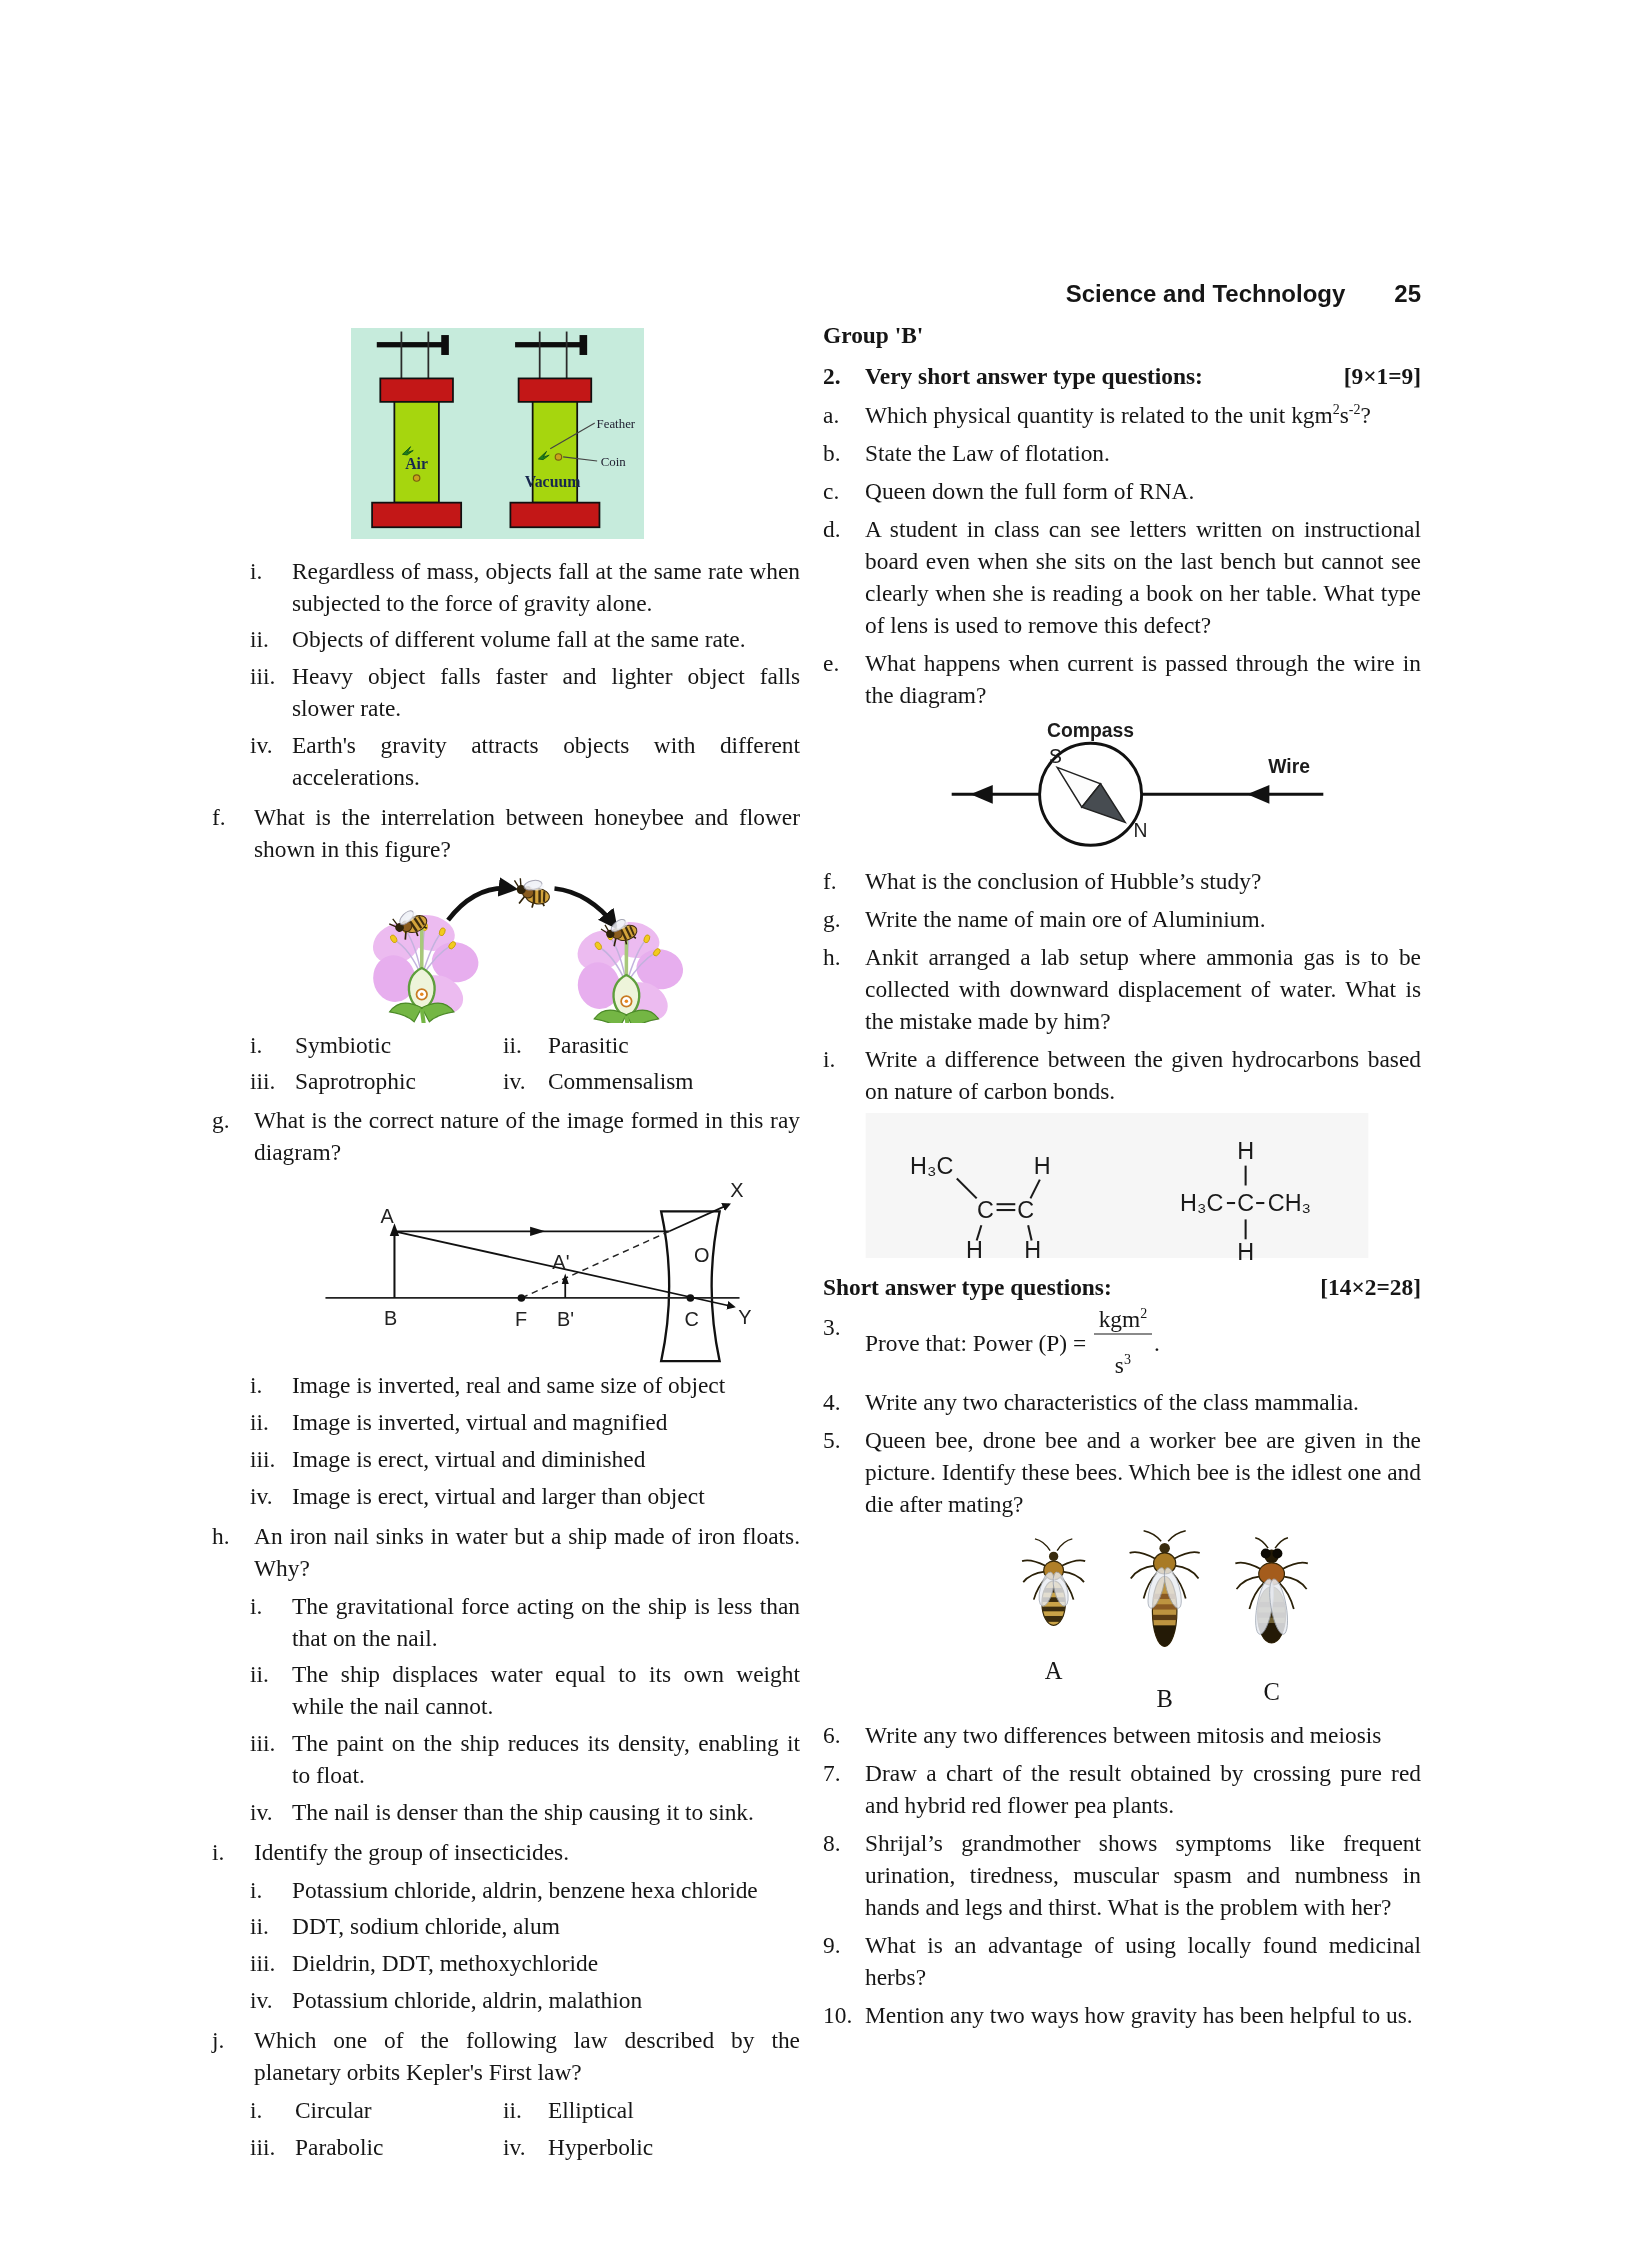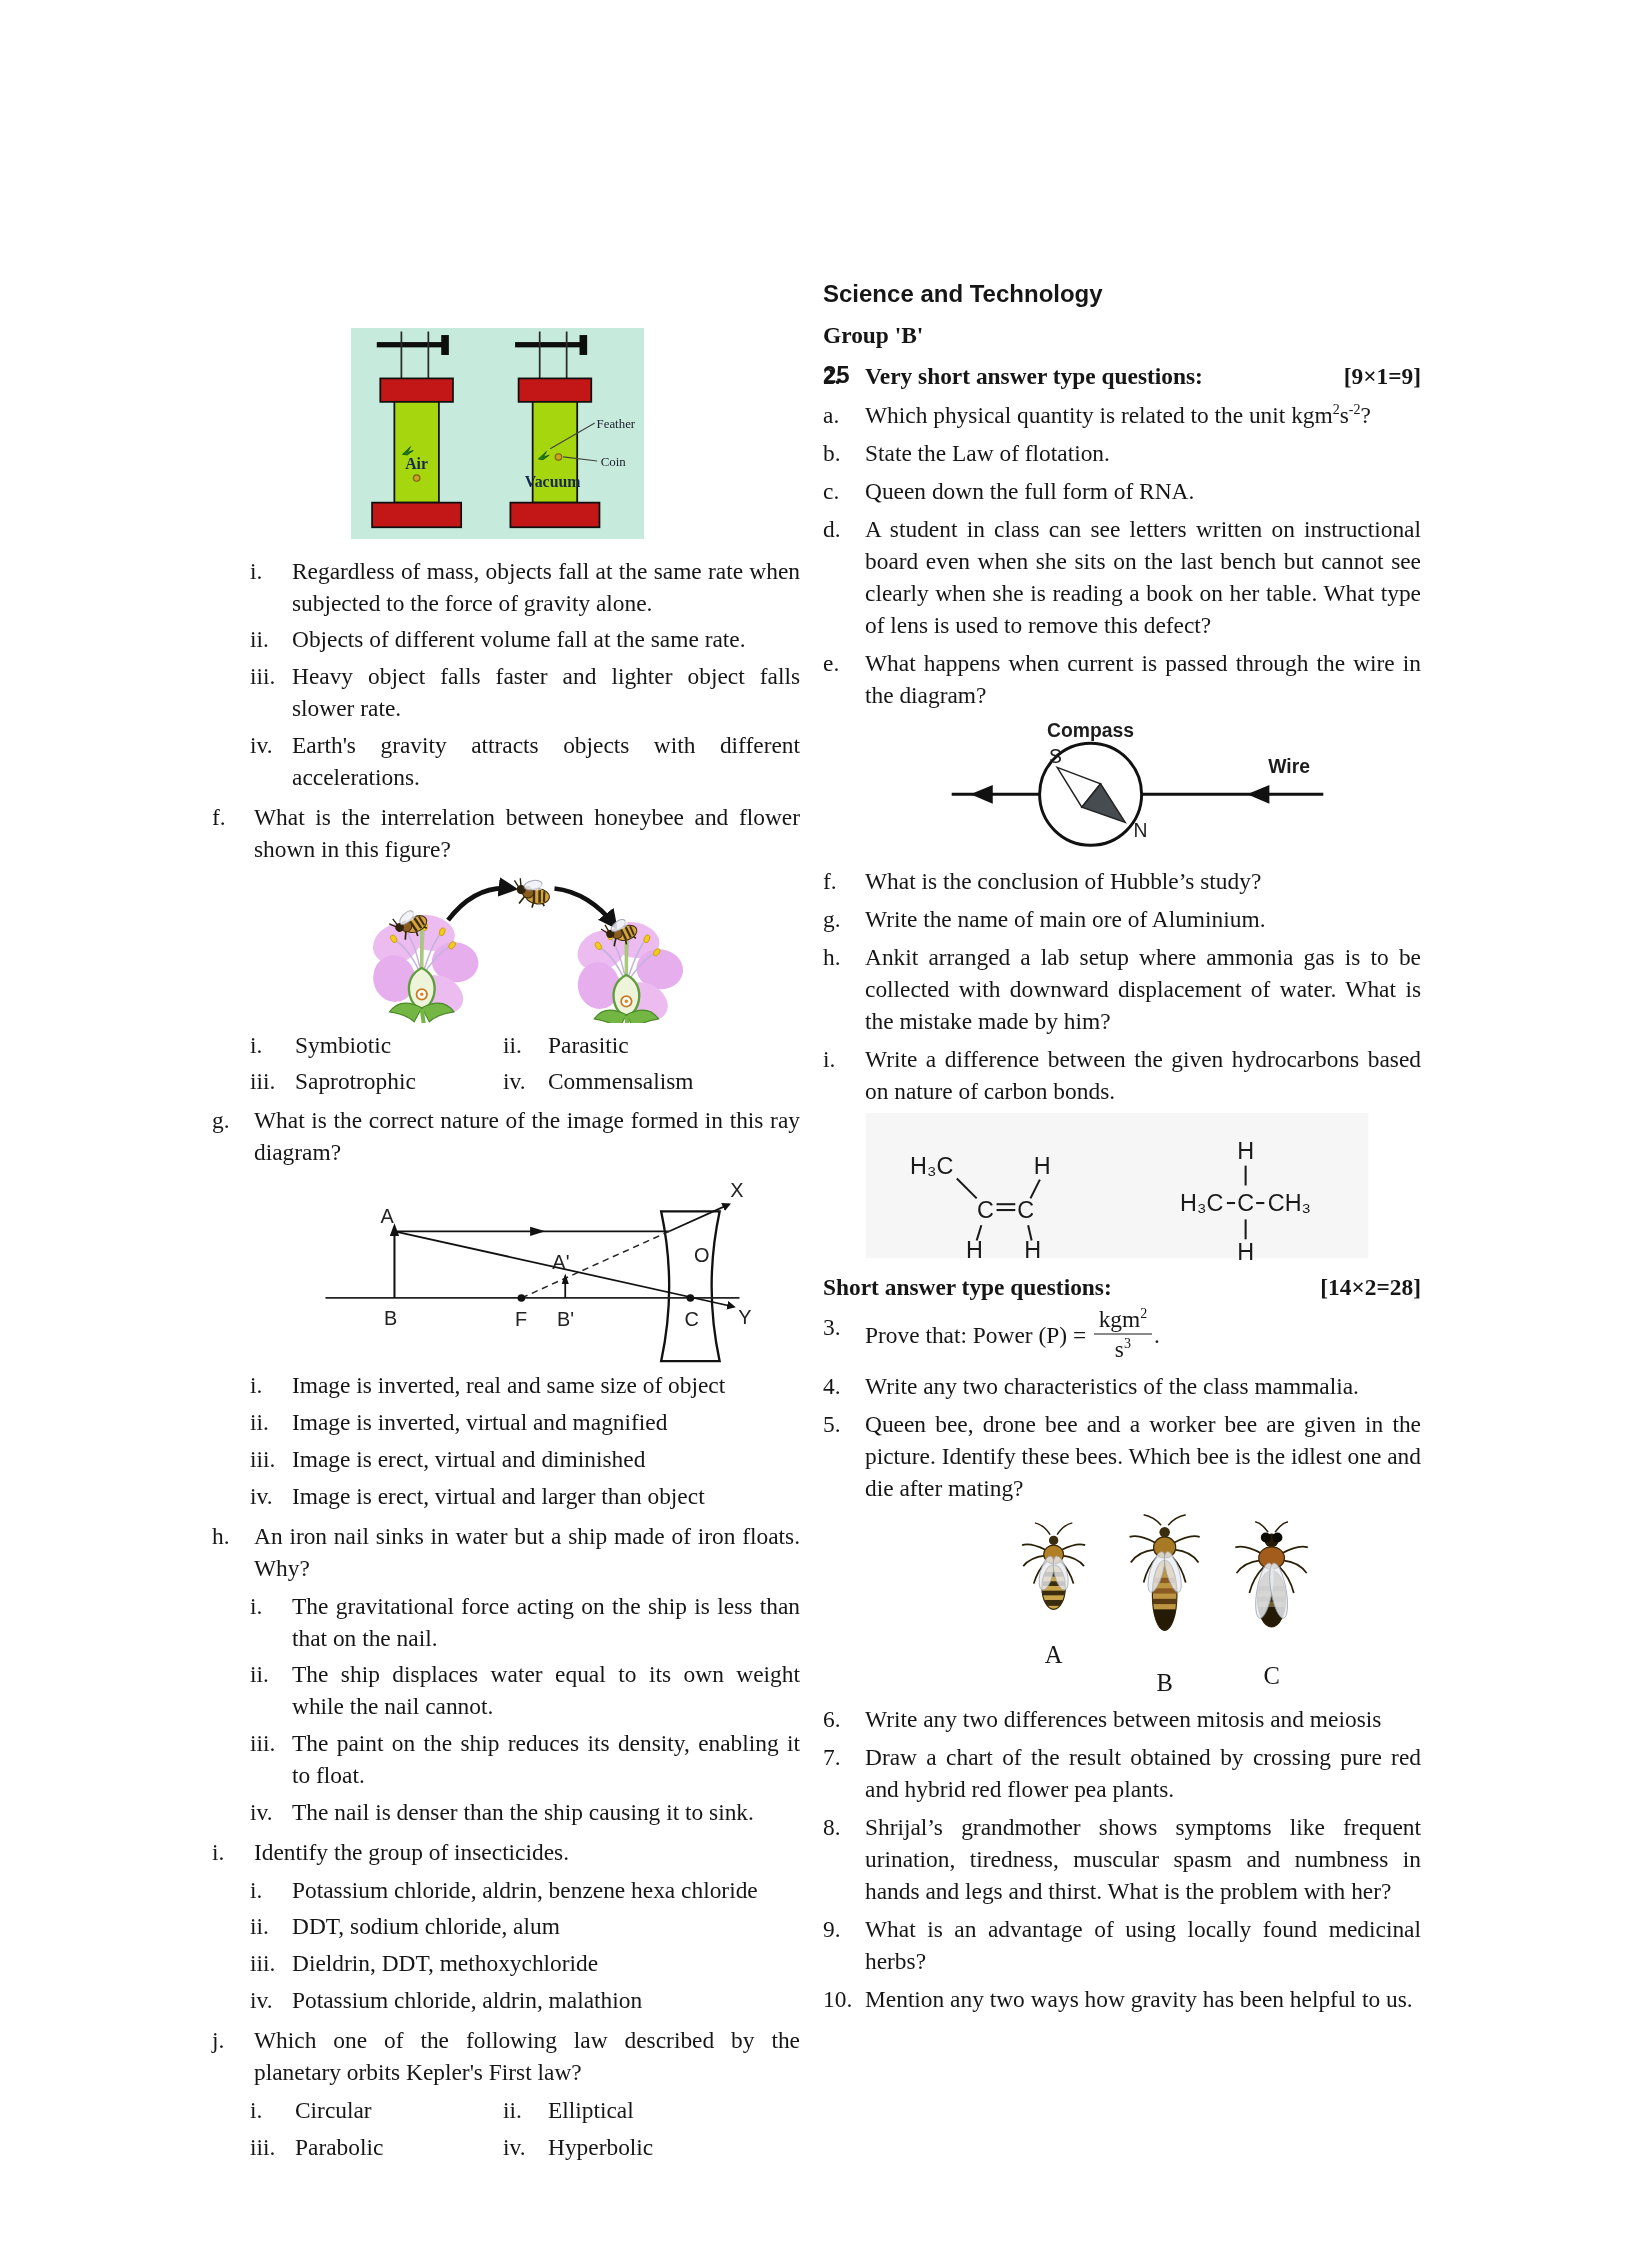--- a/index.html
+++ b/index.html
@@ -6,21 +6,20 @@
   .page {
     position:relative; width:1627px; height:2261px; background:#ffffff;
     font-family:"Liberation Serif", serif; color:#161616; font-size:23.4px;
     line-height:32px; overflow:hidden;
   }
   .page-header {
     position:absolute; top:278px; left:823px; width:598px;
     display:flex; justify-content:flex-end; align-items:baseline; gap:49px;
     font-family:"Liberation Sans", sans-serif; font-weight:bold; font-size:24px;
     padding-right:7px;
-    flex-direction:column;
   }
   .col {position:absolute; top:319px;}
   .col-left {left:212px; width:588px;}
   .col-right {left:823px; width:598px;}
 
   .item {display:flex; margin-bottom:5.9px;}
   .item > .lbl {flex:0 0 42px;}
   .item > .txt {flex:1; text-align:justify;}
   .sub {padding-left:38px;}
   .sub .item {margin-bottom:4.7px;}
@@ -32,21 +31,21 @@
   .qhead {display:flex; font-weight:bold; margin-bottom:7px;}
   .qhead .lbl {flex:0 0 42px;}
   .qhead .score {margin-left:auto;font-family:Liberation Serif, serif;}
   .shead {display:flex; font-weight:bold; margin:5.9px 0 8.2px 0;}
   .shead .score {margin-left:auto;}
 
   sup {font-size:0.60em; line-height:0; vertical-align:super;}
   .frac {display:inline-flex; flex-direction:column; align-items:center;
          vertical-align:middle; line-height:1.02; margin:0 2px; transform:translateY(-3.5px);}
   .frac .fnum {padding:0 4.7px 1.8px 4.7px; border-bottom:1.8px solid #161616;}
-  .frac .fden {padding-top:3px;}
+  .frac .fden {padding-top:19px;}
 
   .fig {display:block;}
   .fig-tubes {margin:9.4px 0 15.2px 139px;}
   .fig-bee {margin:4.7px 0 5.9px 148px;}
   .fig-ray {margin:3.5px 0 2.3px 107px;}
   .fig-compass {margin:7px 0 9.4px 124px;}
   .fig-chem {margin:5.9px 0 3.5px 42px;}
   .fig-bees {margin:3.5px 0 5.9px 169px;}
 
   svg text {font-family:"Liberation Sans", sans-serif;}

